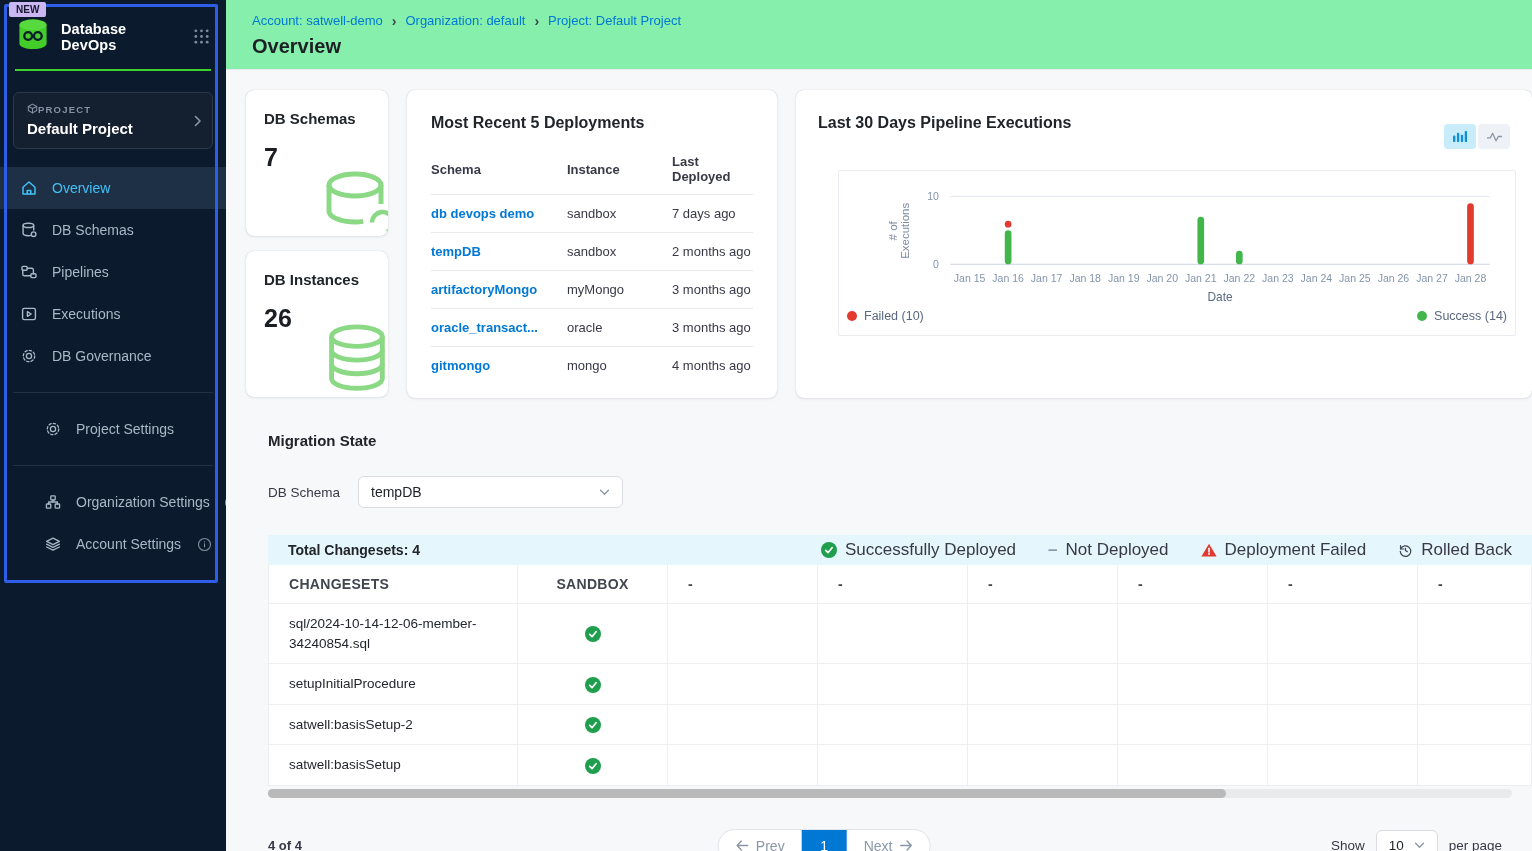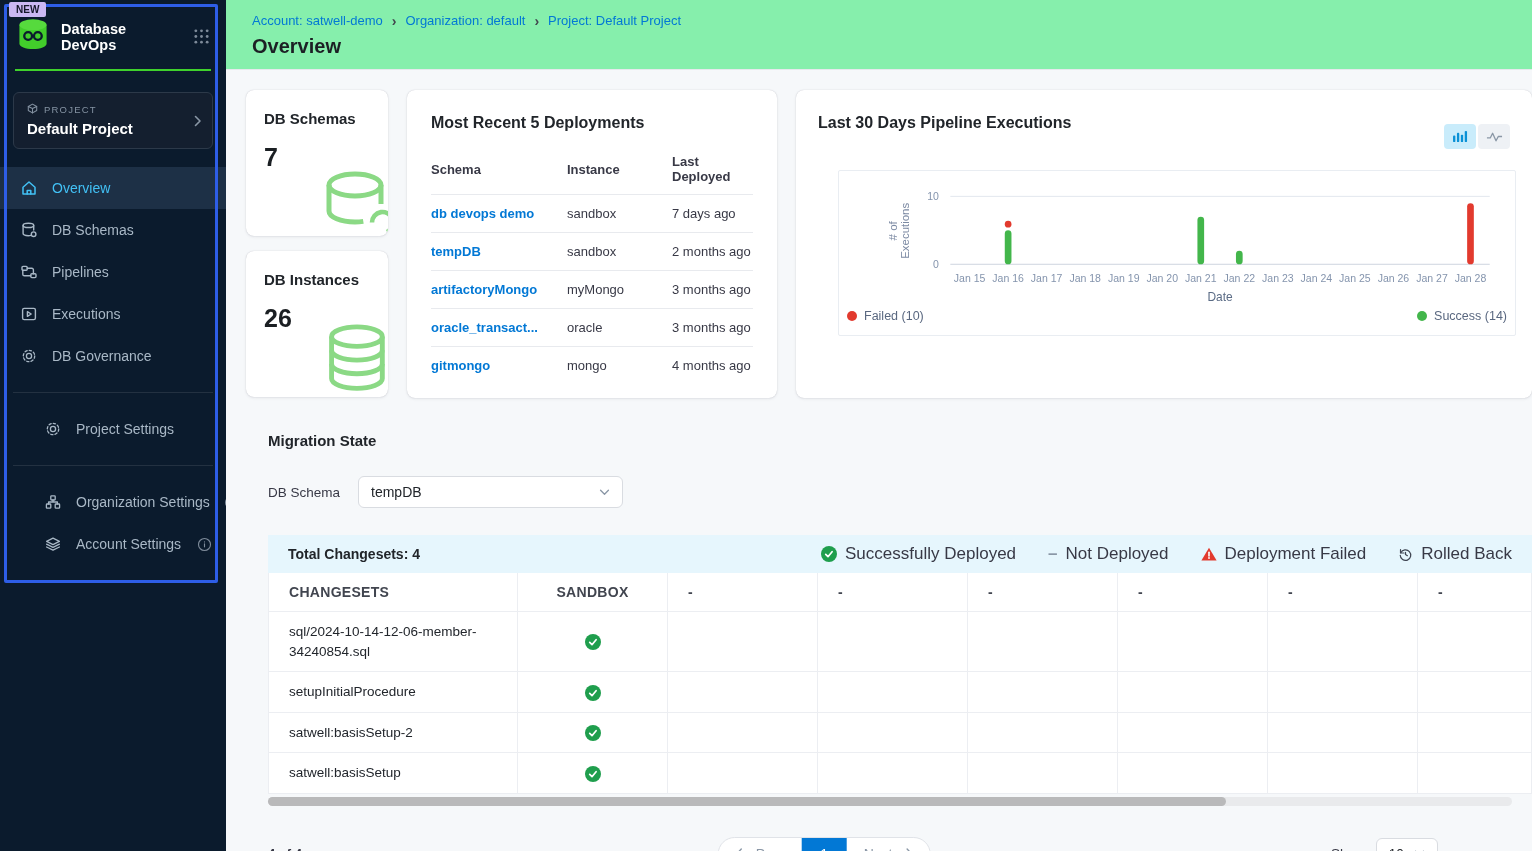--- a/index.html
+++ b/index.html
@@ -13,22 +13,22 @@
   .sidebar-highlight { position:absolute; left:4px; top:4px; width:214px; height:579px;
     border:3px solid #2e5ee7; border-radius:2px; pointer-events:none; z-index:6; }
   .new-badge { position:absolute; top:2px; left:9px; z-index:7; background:#cbb8f3;
     color:#15172a; font-size:10px; font-weight:700; padding:2px 7px; border-radius:2px; }
   .side-header { display:flex; align-items:center; gap:10px; padding:18px 16px 10px 15px; }
   .app-title { flex:1; color:#fff; font-size:14.5px; font-weight:700; letter-spacing:.1px; }
   .grid-icon { color:#7e8b9a; display:flex; cursor:pointer; }
   .green-rule { height:2px; background:#3fd12c; margin:4px 15px 0; }
   .project-card { position:relative; margin:21px 13px 0; background:#141f2f;
     border:1px solid #2c3949; border-radius:6px; padding:10px 26px 11px 13px; cursor:pointer; }
-  .pc-top { display:flex; align-items:center; gap:6px; color:#8593a3;
-    font-size:9.5px; font-weight:400; letter-spacing:1.2px; }
+  .pc-top { display:flex; align-items:center; color:#8593a3;
+    font-size:9.5px; font-weight:700; letter-spacing:1.2px; }
   .pc-name { color:#fff; font-size:15px; font-weight:600; margin-top:4px; }
   .pc-chev { position:absolute; right:10px; top:50%; transform:translateY(-50%); color:#8a97a6; display:flex; }
   nav { margin-top:18px; }
   nav.tight { margin-top:4px;margin-left:24px; }
   .nav-item { display:flex; align-items:center; gap:14px; height:42px;
     padding:0 14px 0 20px; color:#a9b8c6; font-size:14px; cursor:pointer; }
   .nav-item.active { background:#1d3046; color:#42c1f5; }
   .nav-icon { display:flex; flex:0 0 18px; }
   .nav-label { white-space:nowrap; }
   .info-btn { margin-left:auto; color:#7e8b9a; display:flex; cursor:pointer; }
@@ -81,21 +81,21 @@
   .migration { margin-top:34px; padding-left:22px; }
   .mig-title { font-size:15px; font-weight:700; color:#21252a; }
   .schema-row { display:flex; align-items:center; gap:18px; margin-top:27px; }
   .schema-label { font-size:13.5px; color:#383946; }
   .select { background:#fff; border:1px solid #d9dce1; border-radius:6px; height:32px;
     display:flex; align-items:center; justify-content:space-between; padding:0 12px;
     font-size:14px; color:#21252a; cursor:pointer; }
   .select.schema { width:265px; }
   .select .chev { color:#8a97a6; display:flex; }
 
-  .total-bar { margin-top:27px; height:38px; background:#e6f6fd; display:flex;
+  .total-bar { margin-top:27px; height:30px; background:#e6f6fd; display:flex;
     align-items:center; justify-content:space-between; padding:0 20px; }
   .total-label { font-size:14px; font-weight:700; color:#21252a; }
   .status-legend { display:flex; align-items:center; gap:32px; font-size:17px; color:#383946; }
   .status-item { display:flex; align-items:center; gap:8px; }
   .dash-glyph { color:#8a97a6; font-weight:700; }
 
   .cs-table { width:100%; border-collapse:collapse; background:#fff; table-layout:fixed; font-size:13.5px; }
   .cs-table th { font-size:14px; font-weight:700; color:#41454f; letter-spacing:.3px;
     text-align:left; padding:11px 20px; border:1px solid #eceef2; border-top:none; background:#fff; }
   .cs-table td { border:1px solid #eceef2; padding:10px 20px; color:#22262c; line-height:1.45; }

